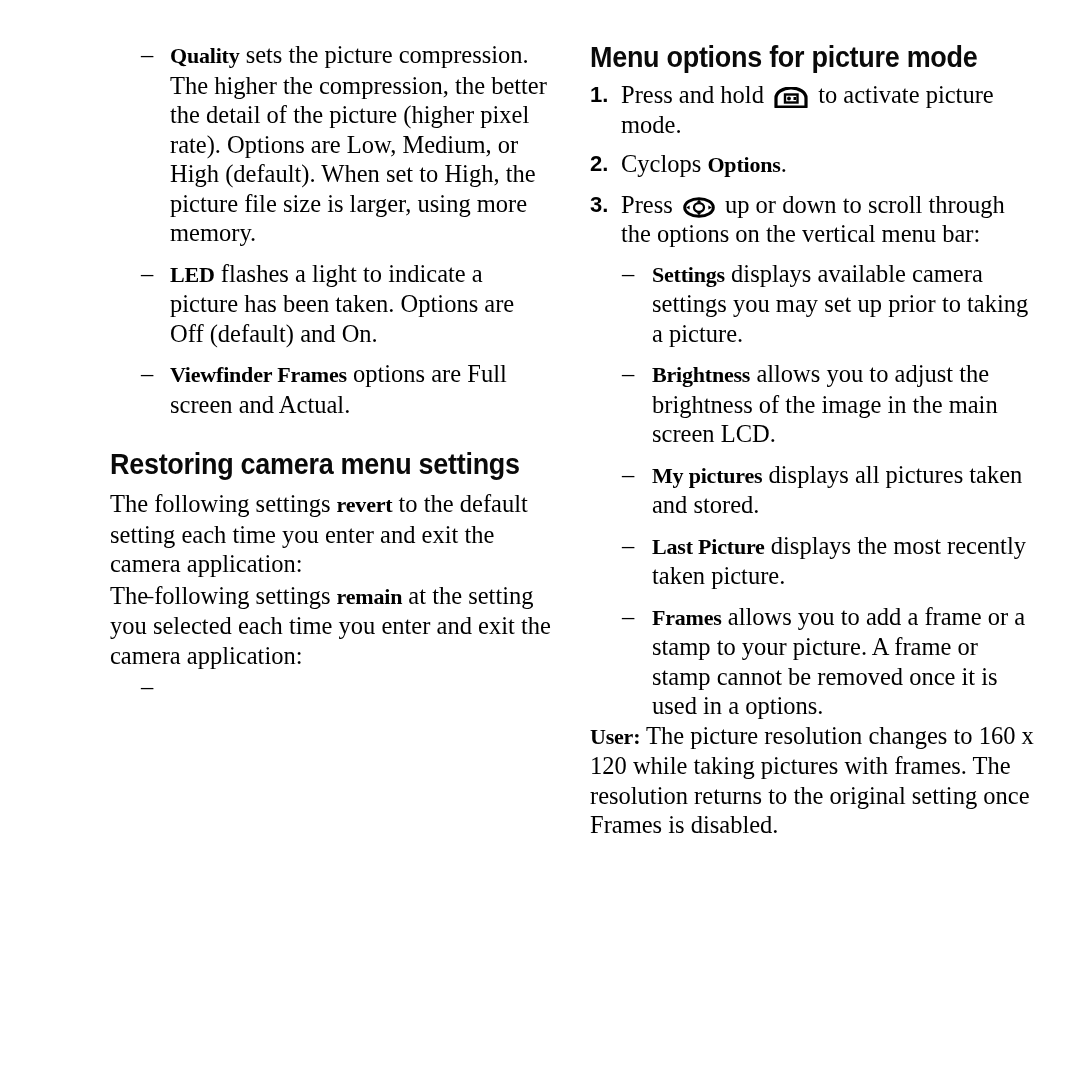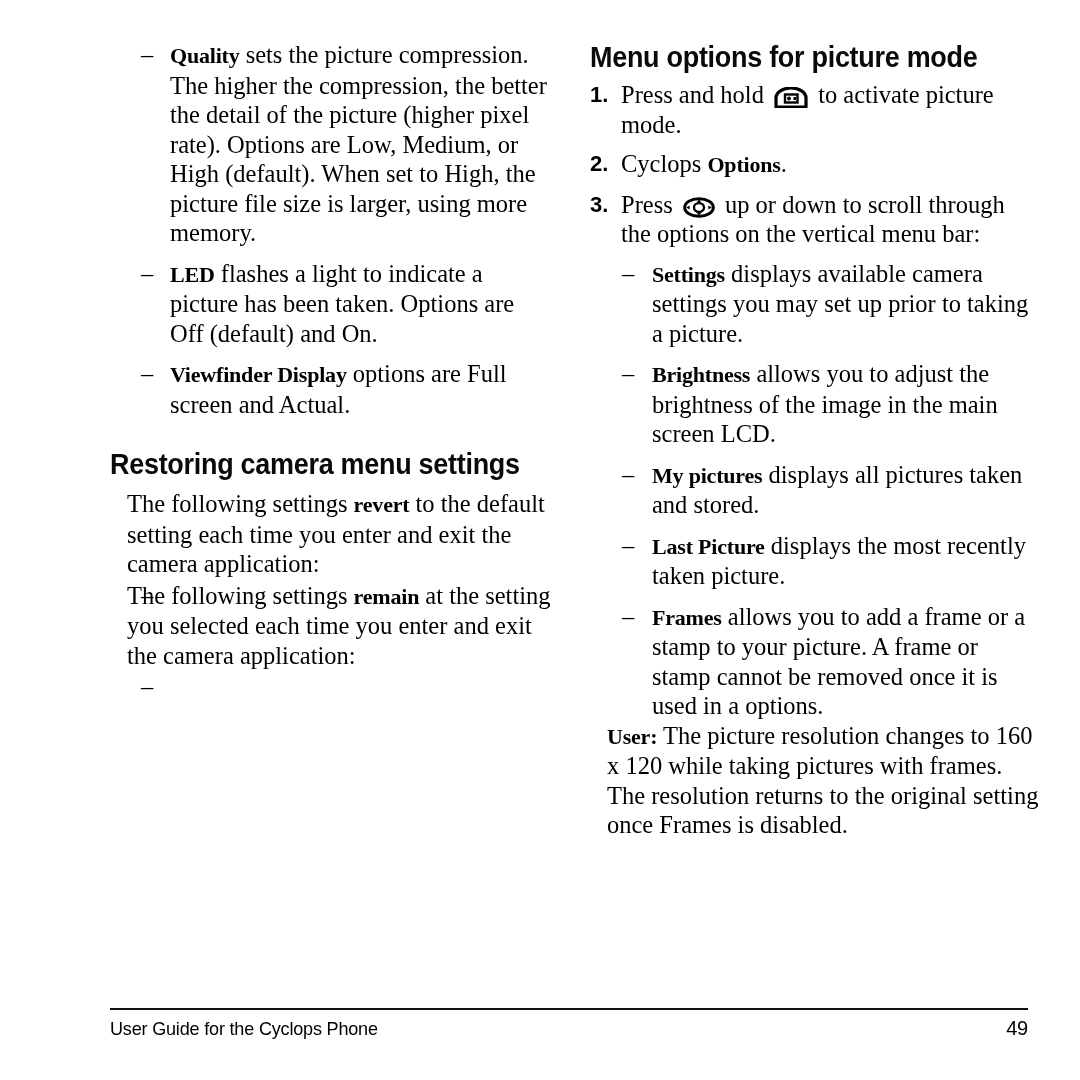--- a/index.html
+++ b/index.html
@@ -43,21 +43,21 @@
     padding: 0;
     color: #0a0a0a;
   }
   .h-right { margin-bottom: 6px; }
   .h-left  { margin: 28px 0 8px 0; }
 
   
   p.body {
     font-size: 24.5px;
     line-height: 29.5px;
-    margin: 0 0 2px 17px;
+    margin: 0 0 2px 0;
     padding: 0;
     text-align: left;
   }
   .gap-sm { margin-top: 12px; }
 
   b.term, .bold-sans {
     font-family: Liberation Serif, serif;
     font-weight: bold;
     font-size: 22px;
     letter-spacing: -0.2px;
@@ -164,21 +164,21 @@
       <li>
         <span class="dash-mark">–</span>
         <b class="term">Quality</b><span> sets the picture compression. The higher the compression, the better the detail of the picture (higher pixel rate). Options are Low, Medium, or High (default). When set to High, the picture file size is larger, using more memory.</span>
       </li>
       <li>
         <span class="dash-mark">–</span>
         <b class="term">LED</b><span> flashes a light to indicate a picture has been taken. Options are Off (default) and On.</span>
       </li>
       <li>
         <span class="dash-mark">–</span>
-        <b class="term">Viewfinder Display</b><span> options are Full screen and Actual.</span>
+        <b class="term">Viewfinder Frames</b><span> options are Full screen and Actual.</span>
       </li>
     </ul>
 
     <h2 class="h-section h-left">Restoring camera menu settings</h2>
 
     <p class="body"><span>The following settings </span><b class="term">revert</b><span> to the default setting each time you enter and exit the camera application:</span></p>
 
     <ul class="dash gap-sm">
       <li>
         <span class="dash-mark">–</span>
@@ -249,21 +249,14 @@
       <li>
         <span class="dash-mark">–</span>
         <b class="term">Frames</b><span> allows you to add a frame or a stamp to your picture. A frame or stamp cannot be removed once it is used in a options.</span>
       </li>
     </ul>
 
     <p class="body gap-sm"><b class="bold-sans">User:</b><span> The picture resolution changes to 160 x 120 while taking pictures with frames. The resolution returns to the original setting once Frames is disabled.</span></p>
 
   </div>
 
-  <div class="footer">
-    <div class="footer-rule"></div>
-    <div class="footer-row">
-      <span class="footer-title">User Guide for the Cyclops Phone</span>
-      <span class="footer-page">49</span>
-    </div>
-  </div>
 
 </div>
 
 </body></html>

